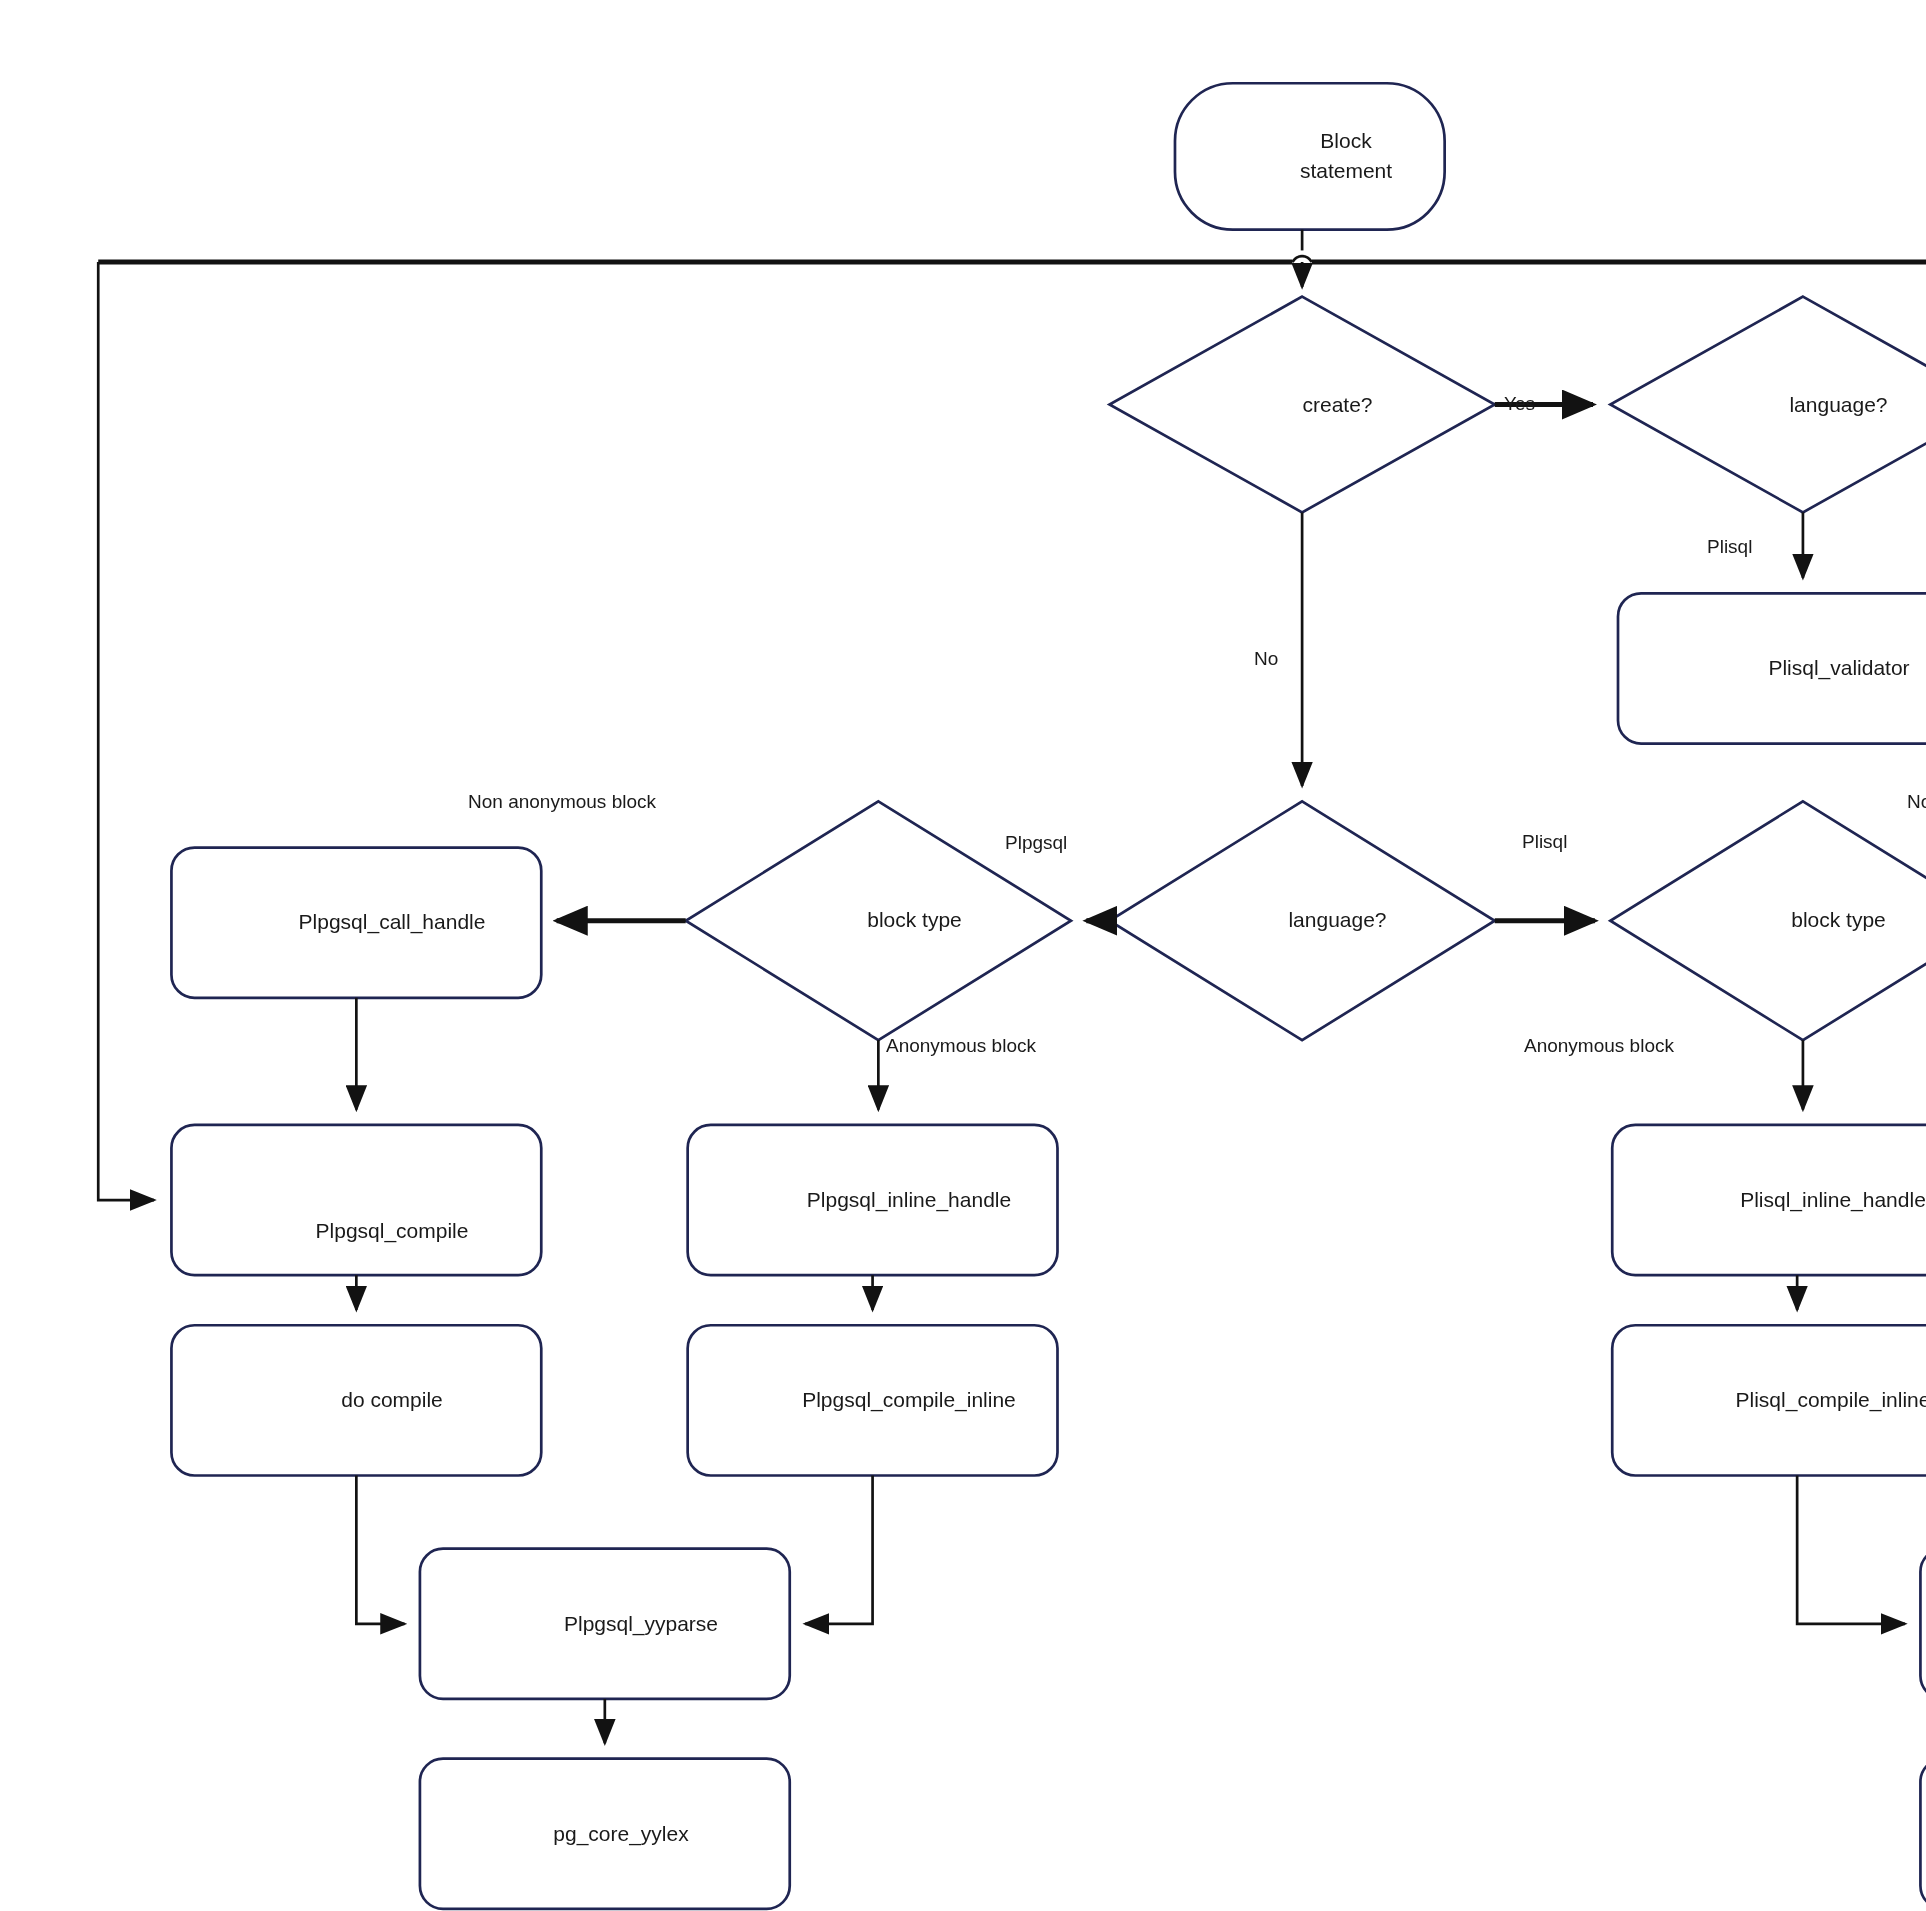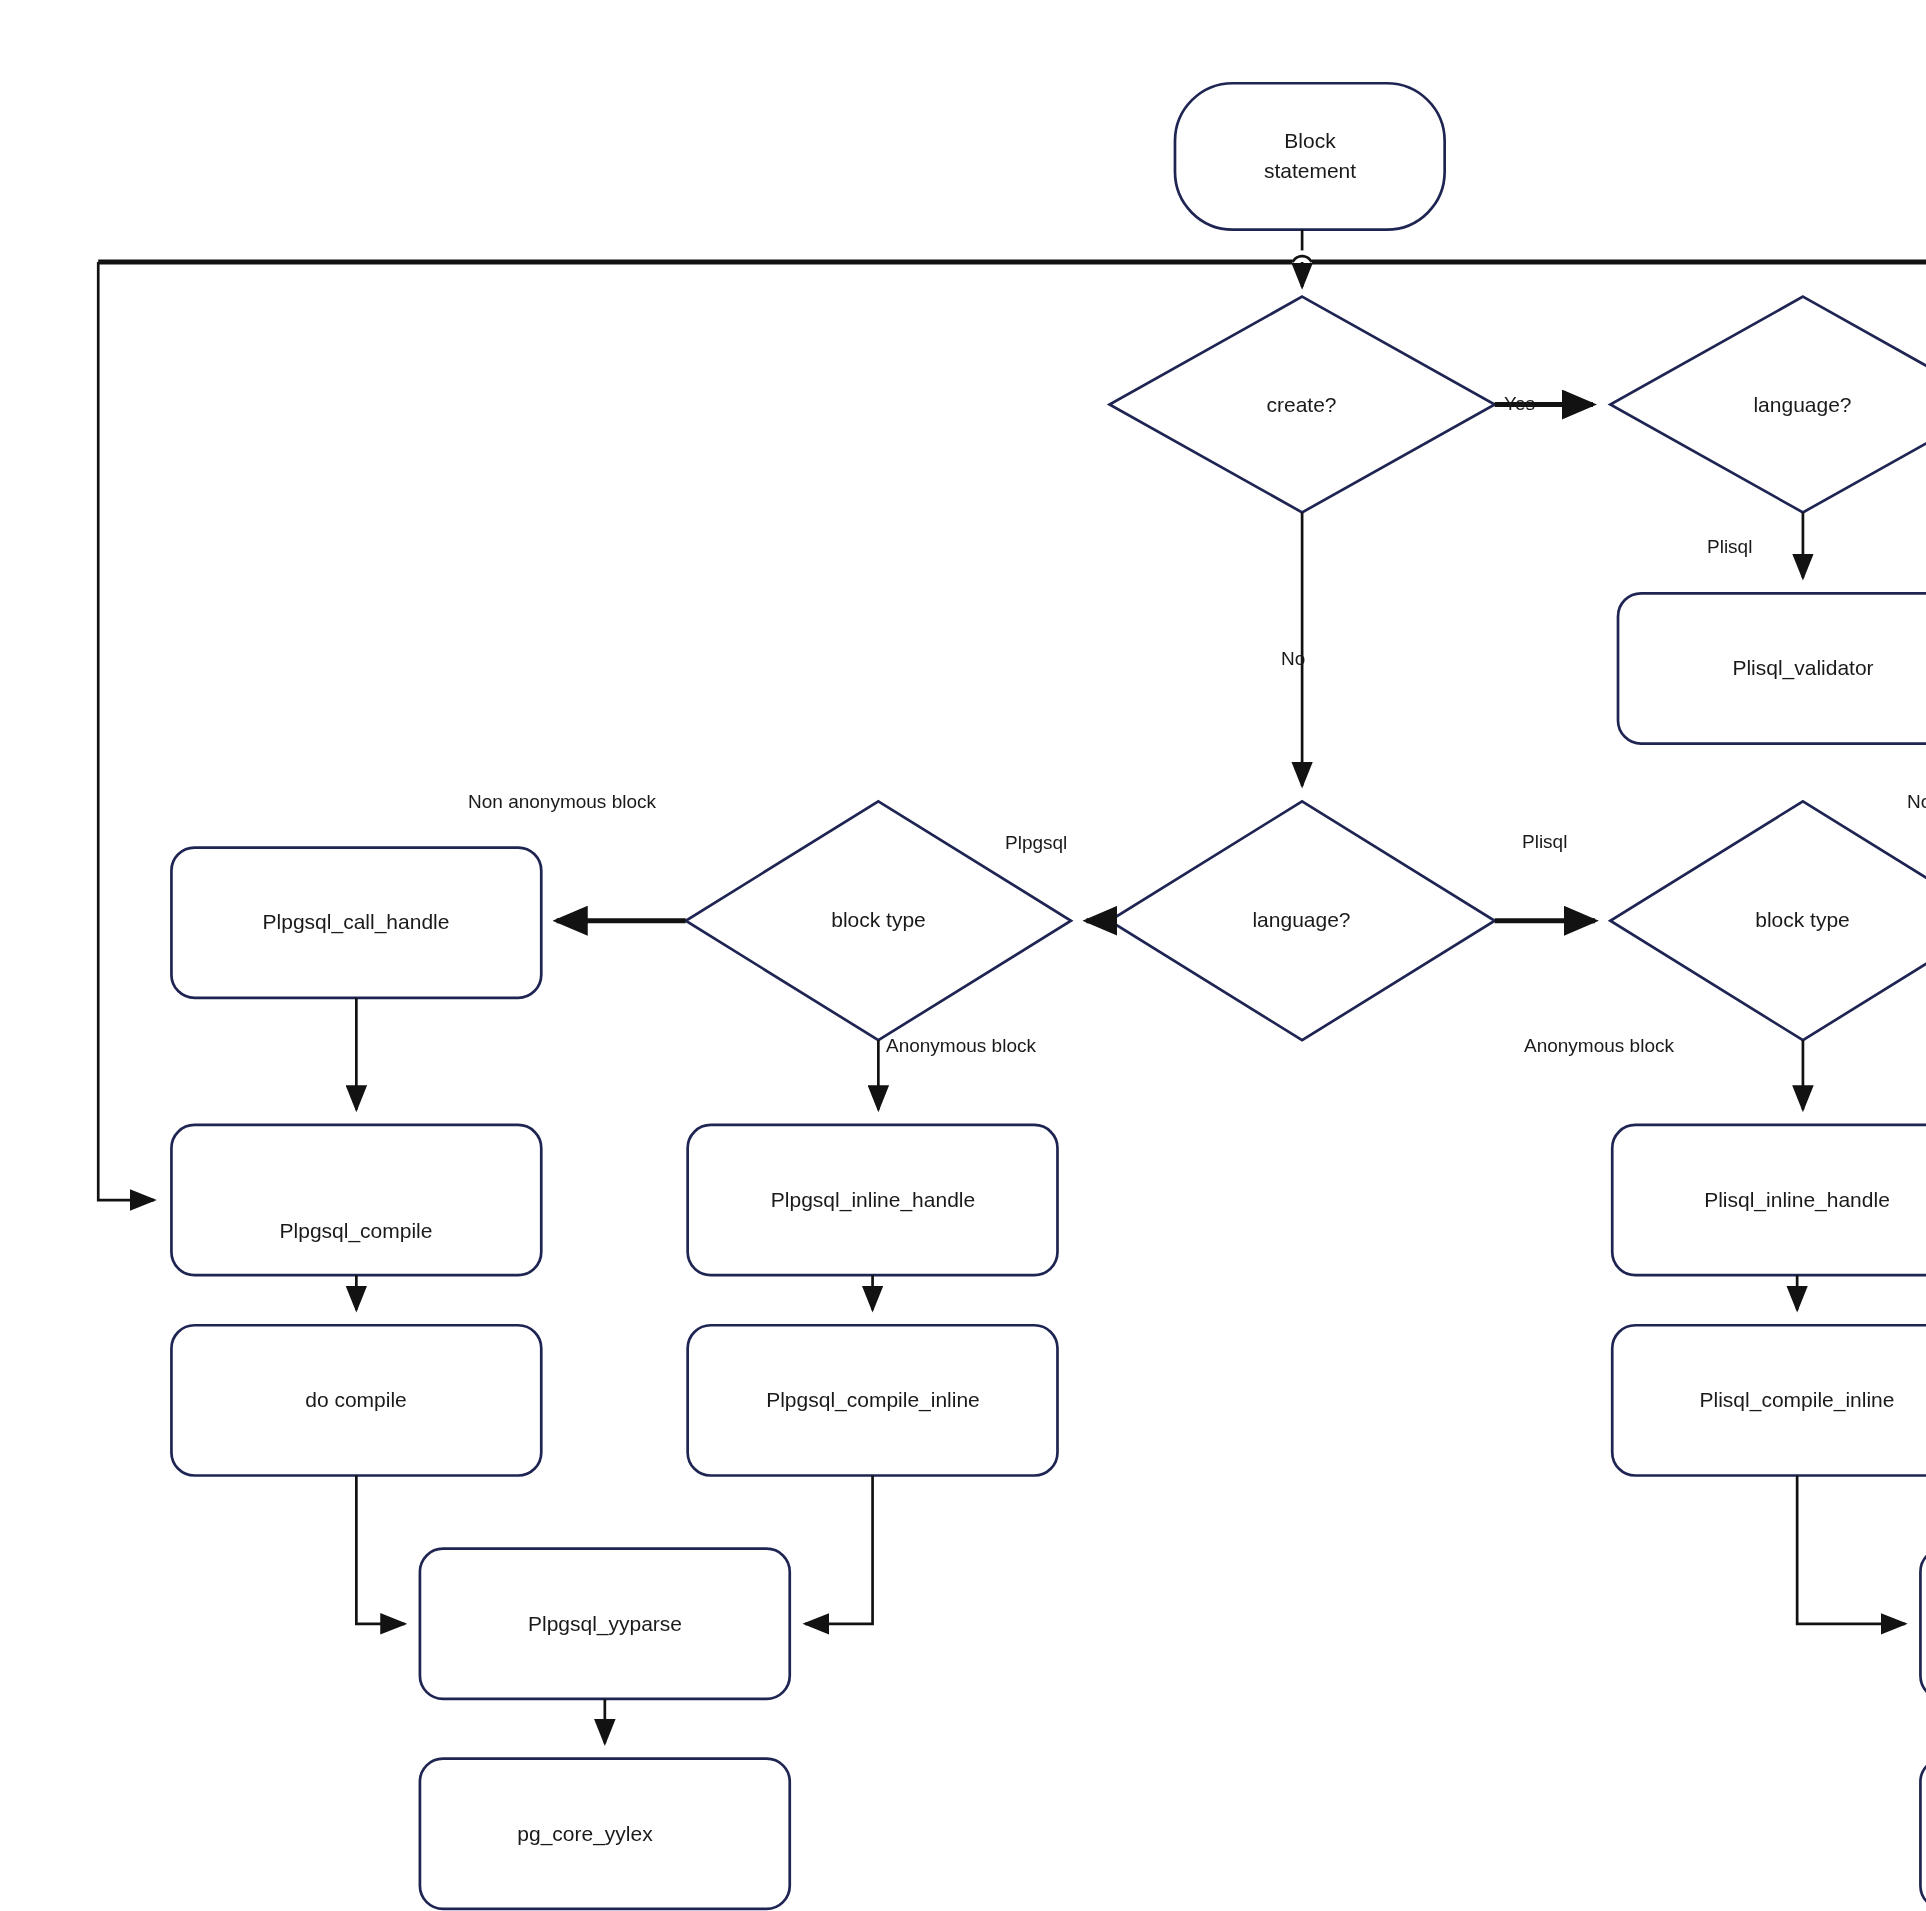--- a/index.html
+++ b/index.html
@@ -12,20 +12,21 @@
   .nlabel{
     position:absolute;
     display:flex;align-items:center;justify-content:center;
     text-align:center;
     color:#1a1a1a;
     font-size:21px;
     line-height:1.45;
     font-family:"Liberation Sans","DejaVu Sans",sans-serif;
     pointer-events:auto;
     white-space:pre-line;
+    padding-left:36px;
   }
   .elabel{
     position:absolute;
     color:#1a1a1a;
     font-size:19px;
     line-height:1;
     font-family:"Liberation Sans","DejaVu Sans",sans-serif;
     white-space:nowrap;
   }
 </style>
@@ -148,21 +149,21 @@
   <div class="nlabel" style="left:171px;top:1325px;width:370px;height:150px;">do compile</div>
   <div class="nlabel" style="left:688px;top:1325px;width:370px;height:150px;">Plpgsql_compile_inline</div>
   <div class="nlabel" style="left:1612px;top:1325px;width:370px;height:150px;">Plisql_compile_inline</div>
 
   <div class="nlabel" style="left:420px;top:1549px;width:370px;height:150px;">Plpgsql_yyparse</div>
   <div class="nlabel" style="left:1920px;top:1549px;width:370px;height:150px;">Plisql_yyparse</div>
   <div class="nlabel" style="left:400px;top:1759px;width:370px;height:150px;">pg_core_yylex</div>
   <div class="nlabel" style="left:1920px;top:1759px;width:370px;height:150px;">ora_core_yylex</div>
 
   <div class="elabel" style="left:1504px;top:394px;">Yes</div>
-  <div class="elabel" style="left:1281px;top:649px;">No</div>
+  <div class="elabel" style="left:1254px;top:649px;">No</div>
 
   <div class="elabel" style="left:1707px;top:537px;">Plisql</div>
   <div class="elabel" style="left:1005px;top:833px;">Plpgsql</div>
   <div class="elabel" style="left:1522px;top:832px;">Plisql</div>
   <div class="elabel" style="left:468px;top:792px;">Non anonymous block</div>
   <div class="elabel" style="left:1907px;top:792px;">Non anonymous block</div>
   <div class="elabel" style="left:886px;top:1036px;">Anonymous block</div>
   <div class="elabel" style="left:1524px;top:1036px;">Anonymous block</div>
 
 </div>

